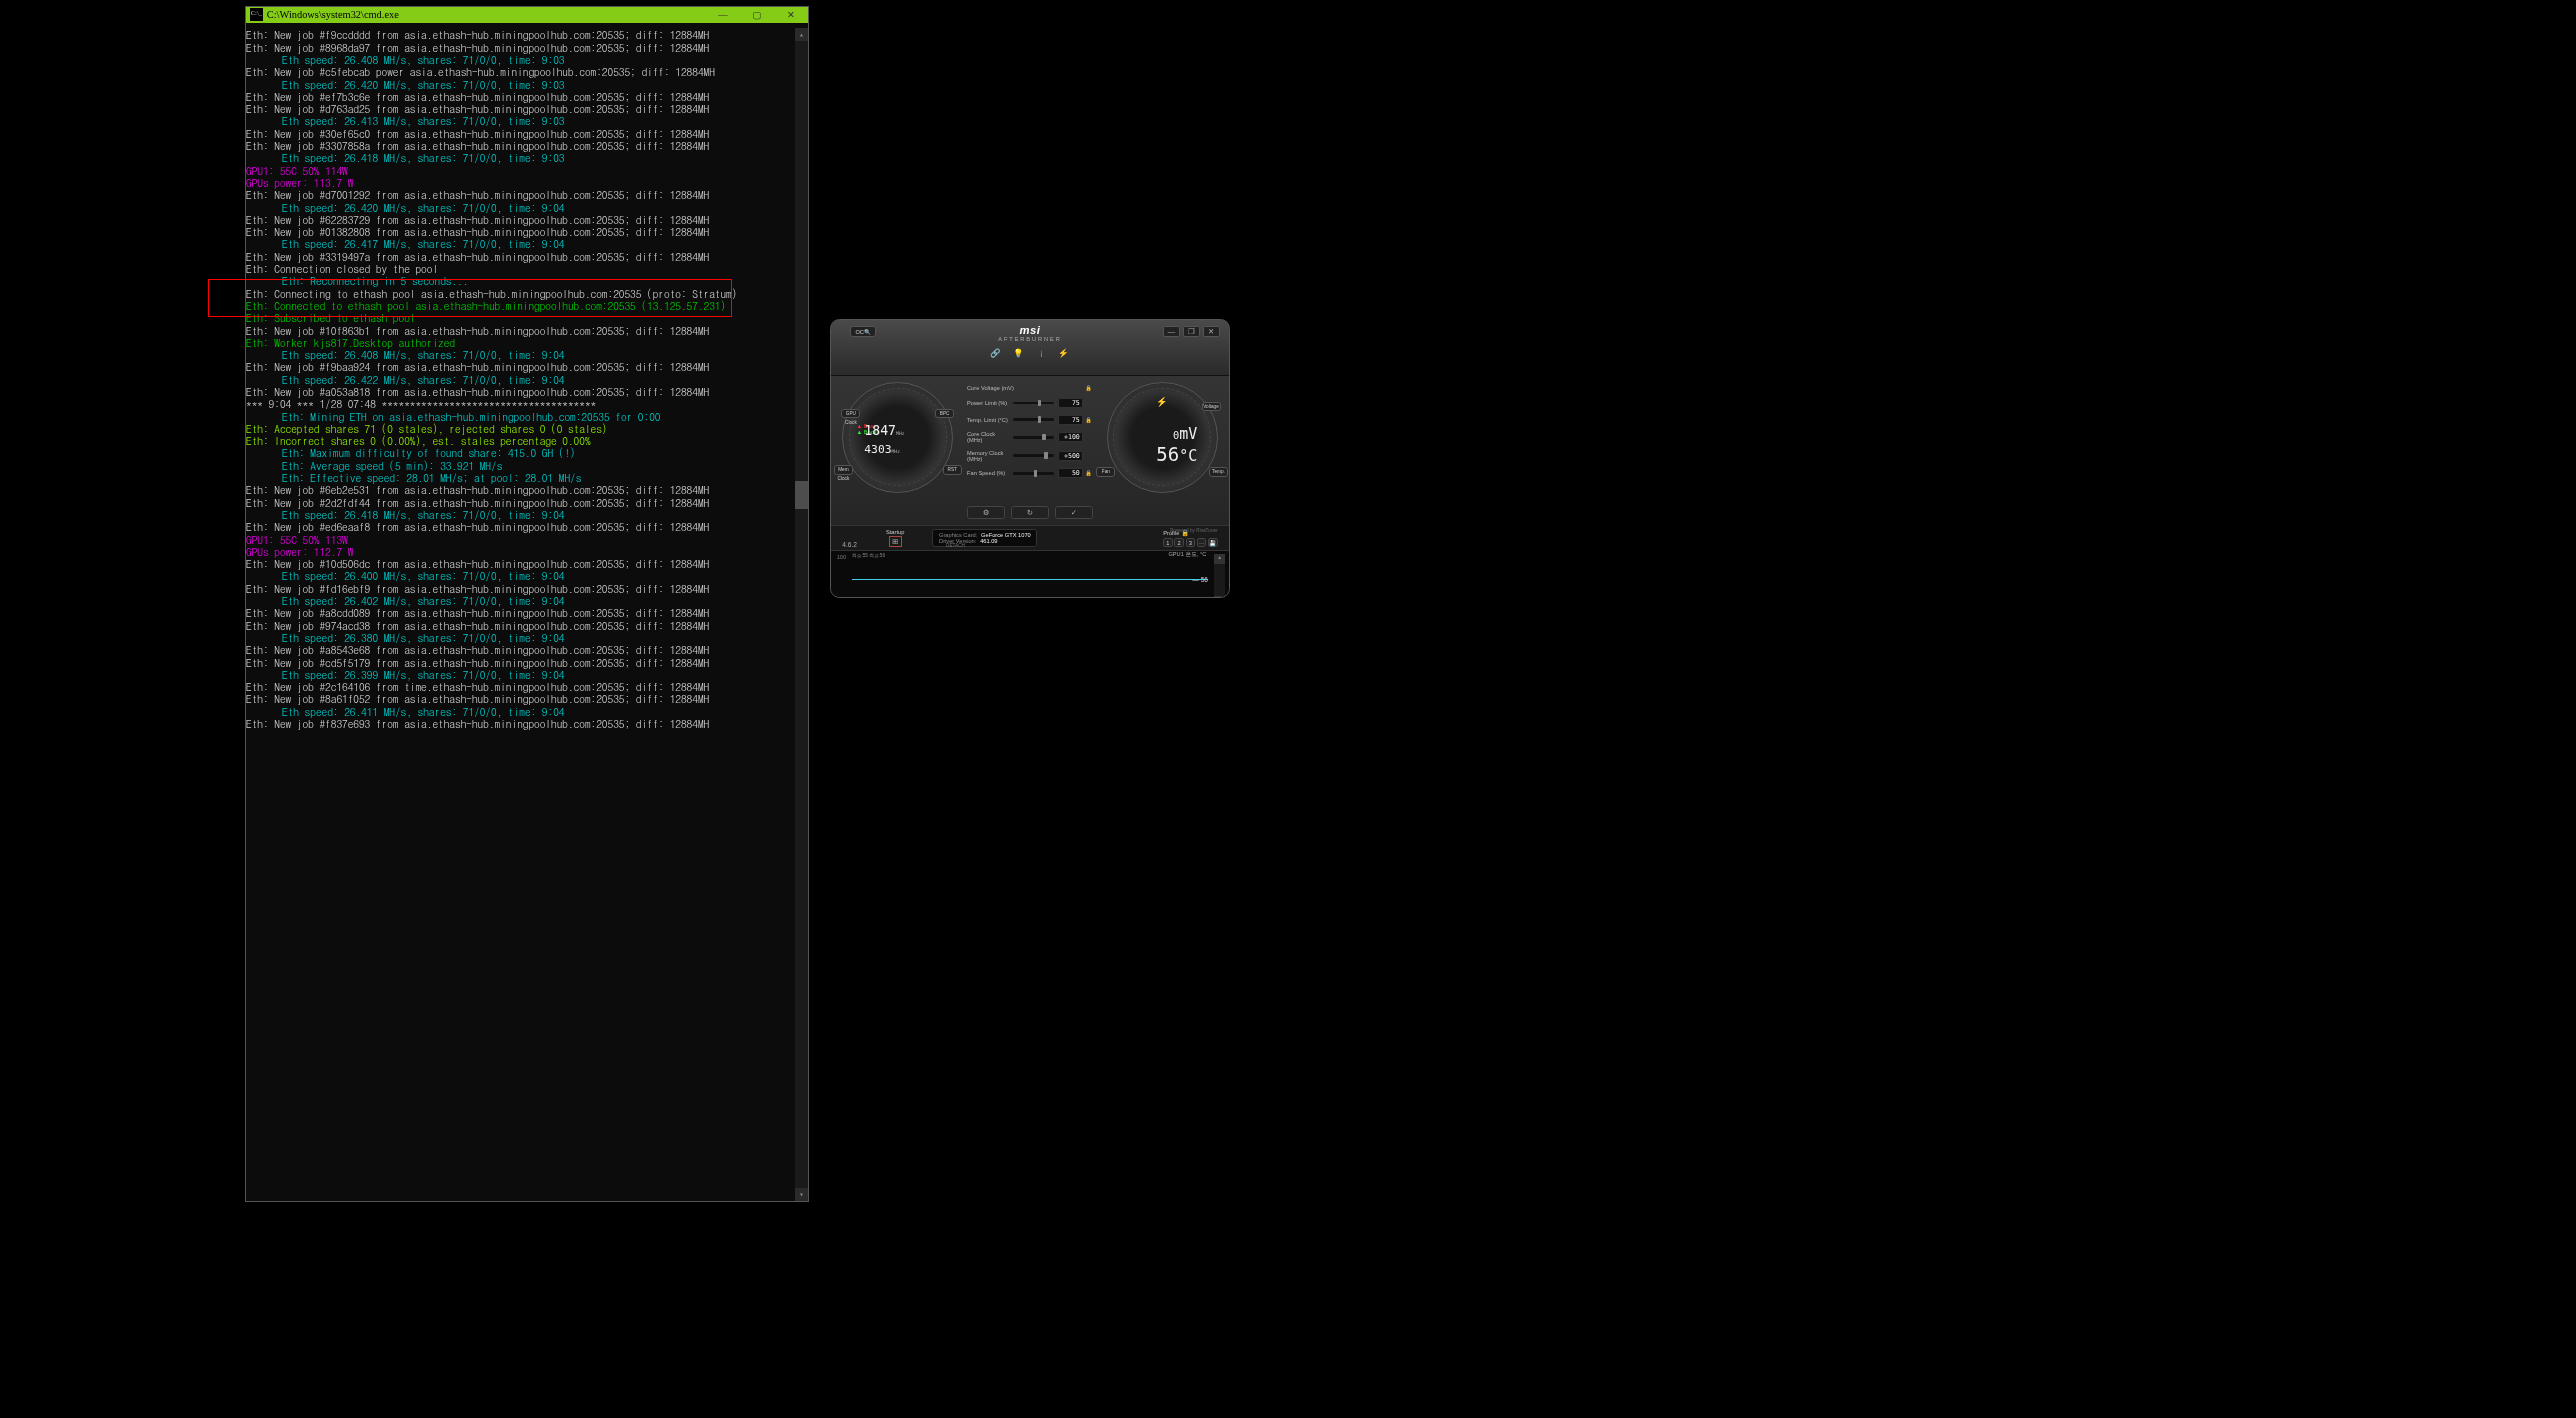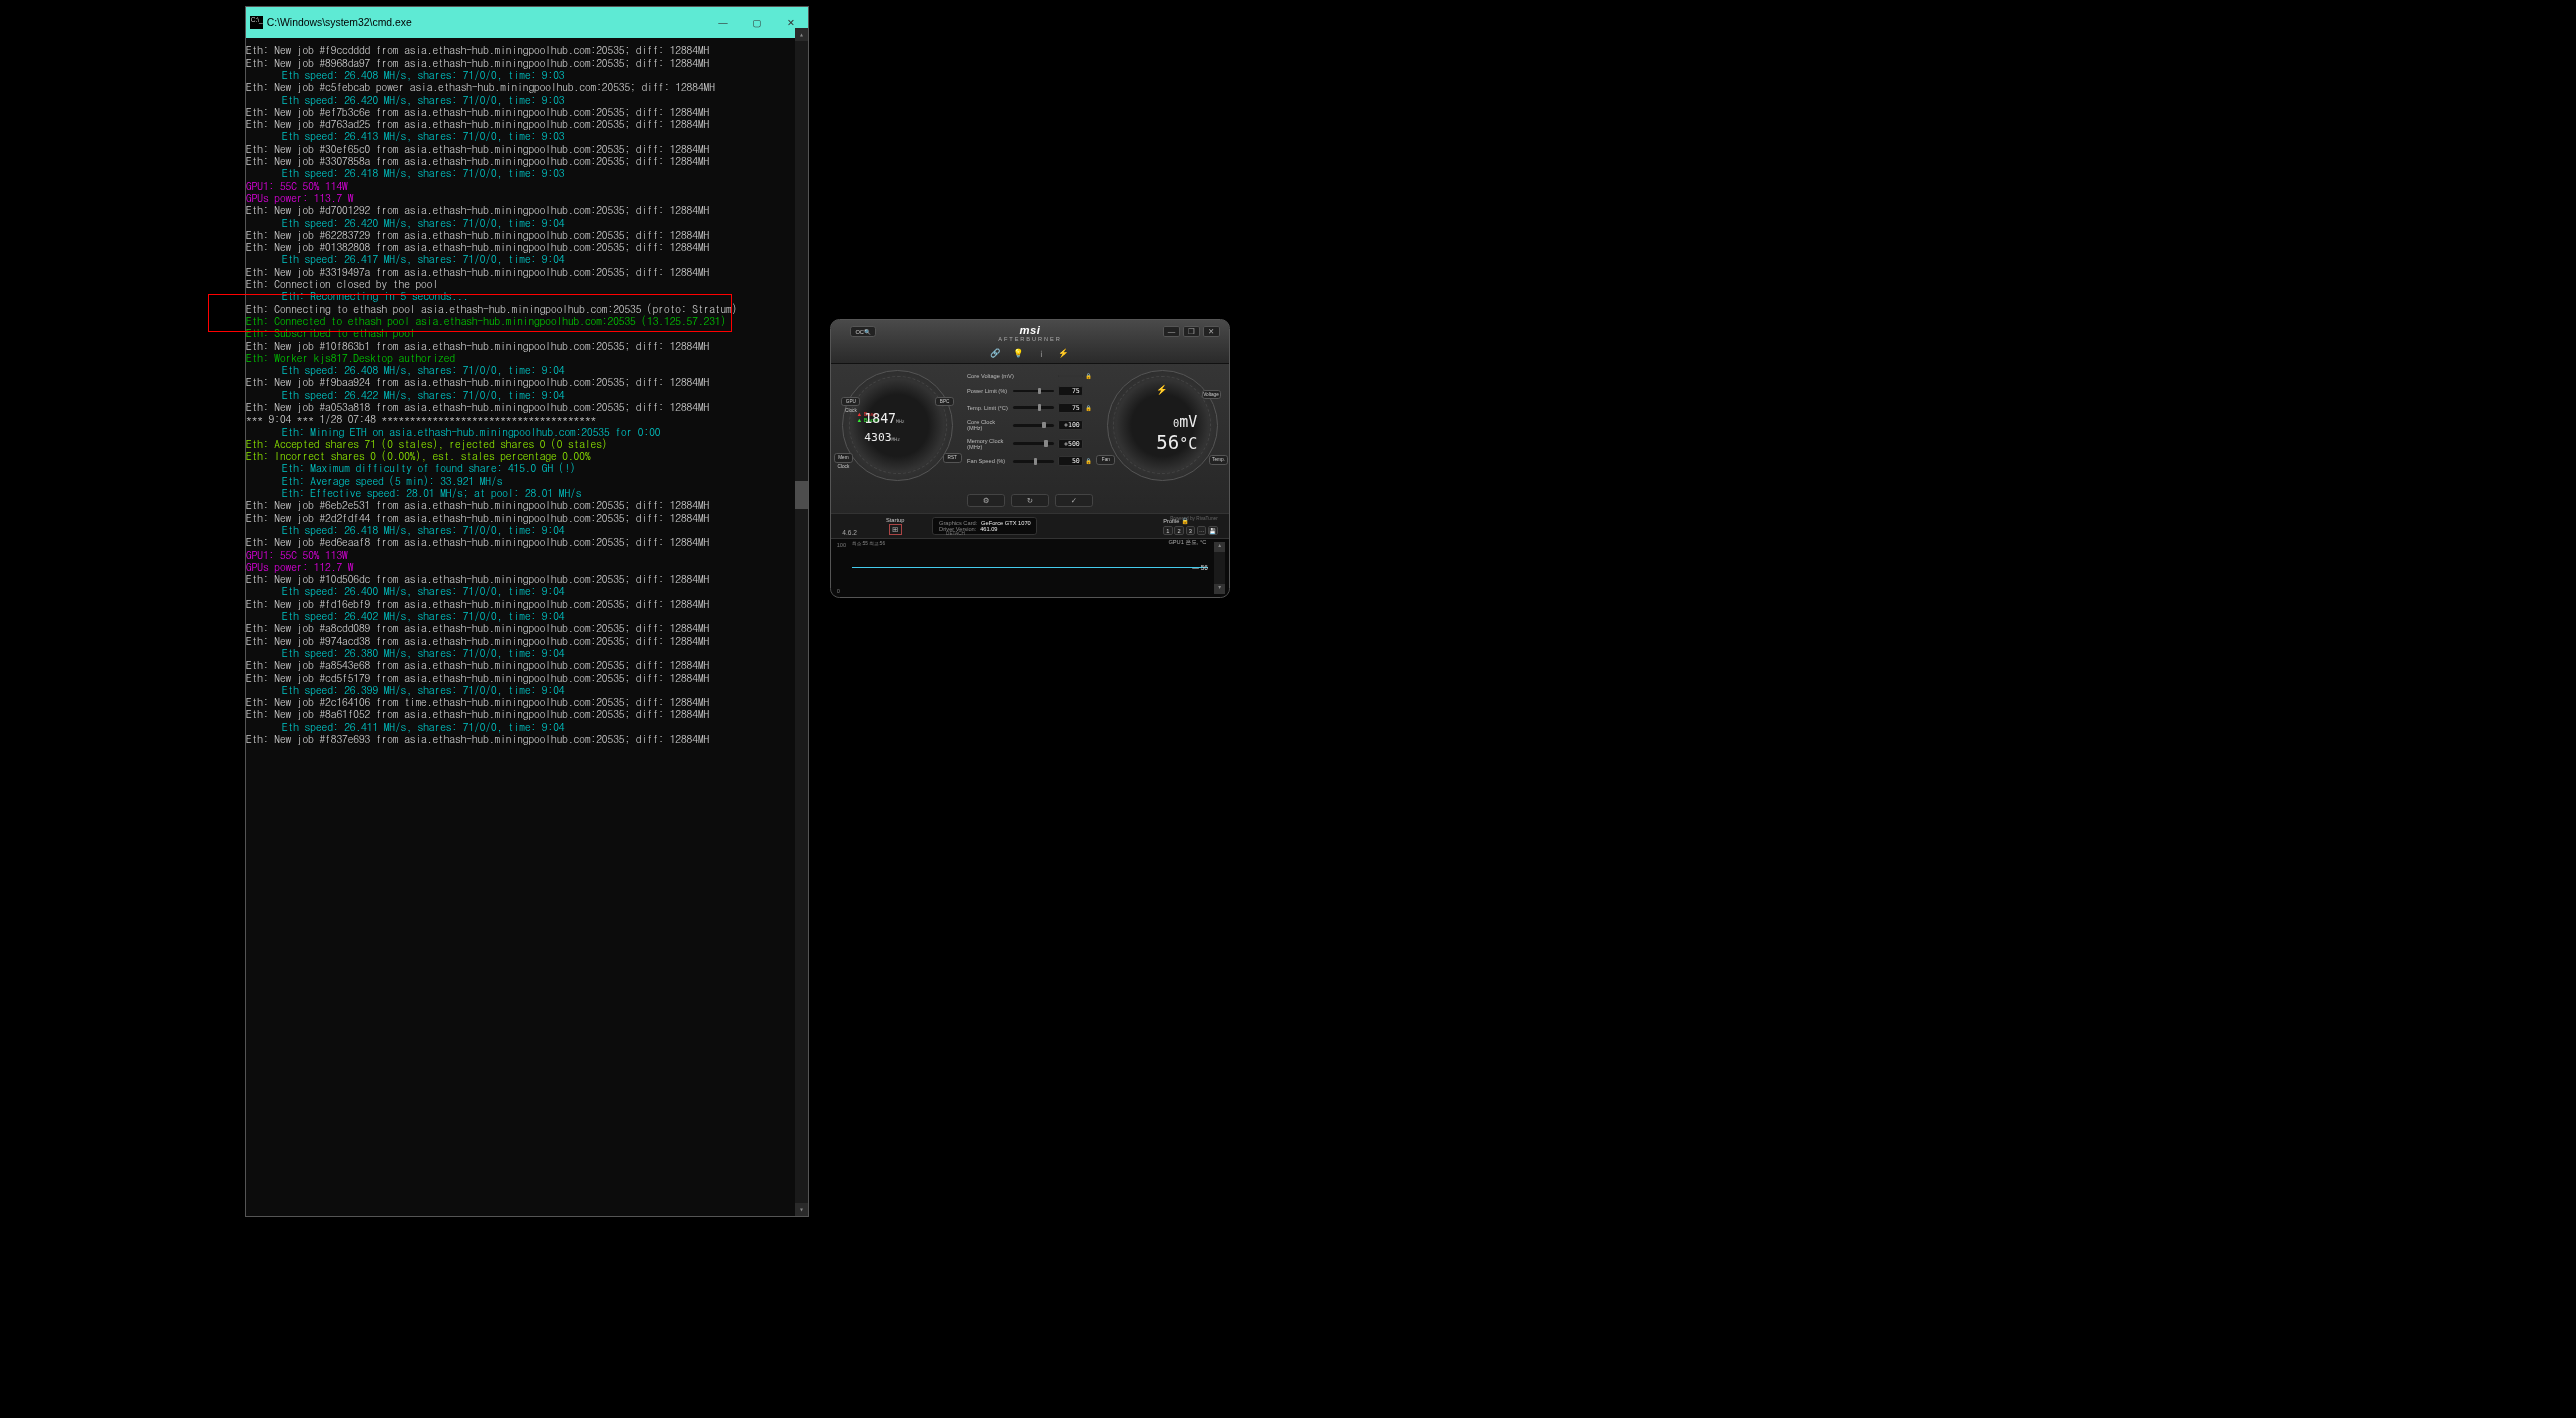--- a/index.html
+++ b/index.html
@@ -18,25 +18,25 @@
     top: 5.7px;
     width: 564px;
     background: #0c0c0c;
     border: 0.9px solid #555;
     display: flex;
     flex-direction: column;
     transform-origin: top left;
     transform: scale(1.0);
   }
   .titlebar {
-    height: 31px;
-    background: #5eead4;
+    height: 16px;
+    background: #84cc16;
     display: flex;
     align-items: center;
-    font-family: Liberation Sans, sans-serif;
+    font-family: Liberation Serif, serif;
     font-size: 10.4px;
     color: #000;
   }
   .titlebar .icon {
     width: 13.2px; height: 13.2px;
     background: #000;
     margin: 0 3.8px;
     display: inline-block;
     position: relative;
   }
@@ -105,21 +105,21 @@
     height: 279px;
     background: linear-gradient(#3a3a3a,#1e1e1e);
     border-radius: 9.4px;
     border: 0.9px solid #555;
     font-family: "Segoe UI", Arial, sans-serif;
     color: #ccc;
     overflow: hidden;
   }
   .ab-top {
     position: relative;
-    height: 44px;
+    height: 56px;
     background: linear-gradient(#4a4a4a,#2a2a2a);
     border-bottom: 0.9px solid #111;
   }
   .ab-logo {
     position: absolute;
     left: 50%; transform: translateX(-50%);
     top: 3.8px;
     text-align: center;
   }
   .ab-logo .msi { font-weight: bold; font-style: italic; font-size: 11.3px; color:#fff; letter-spacing: 0.5px;}

